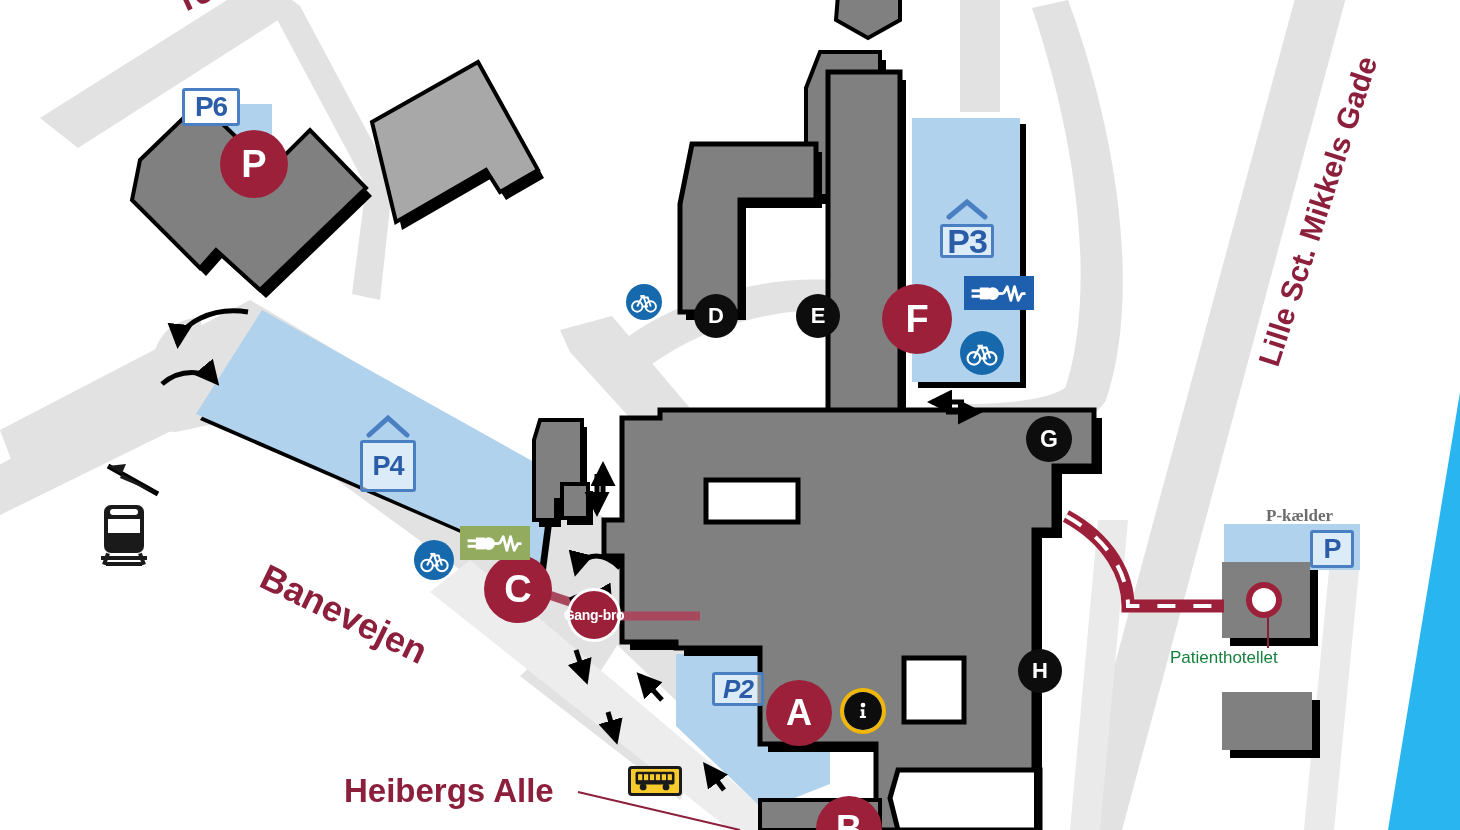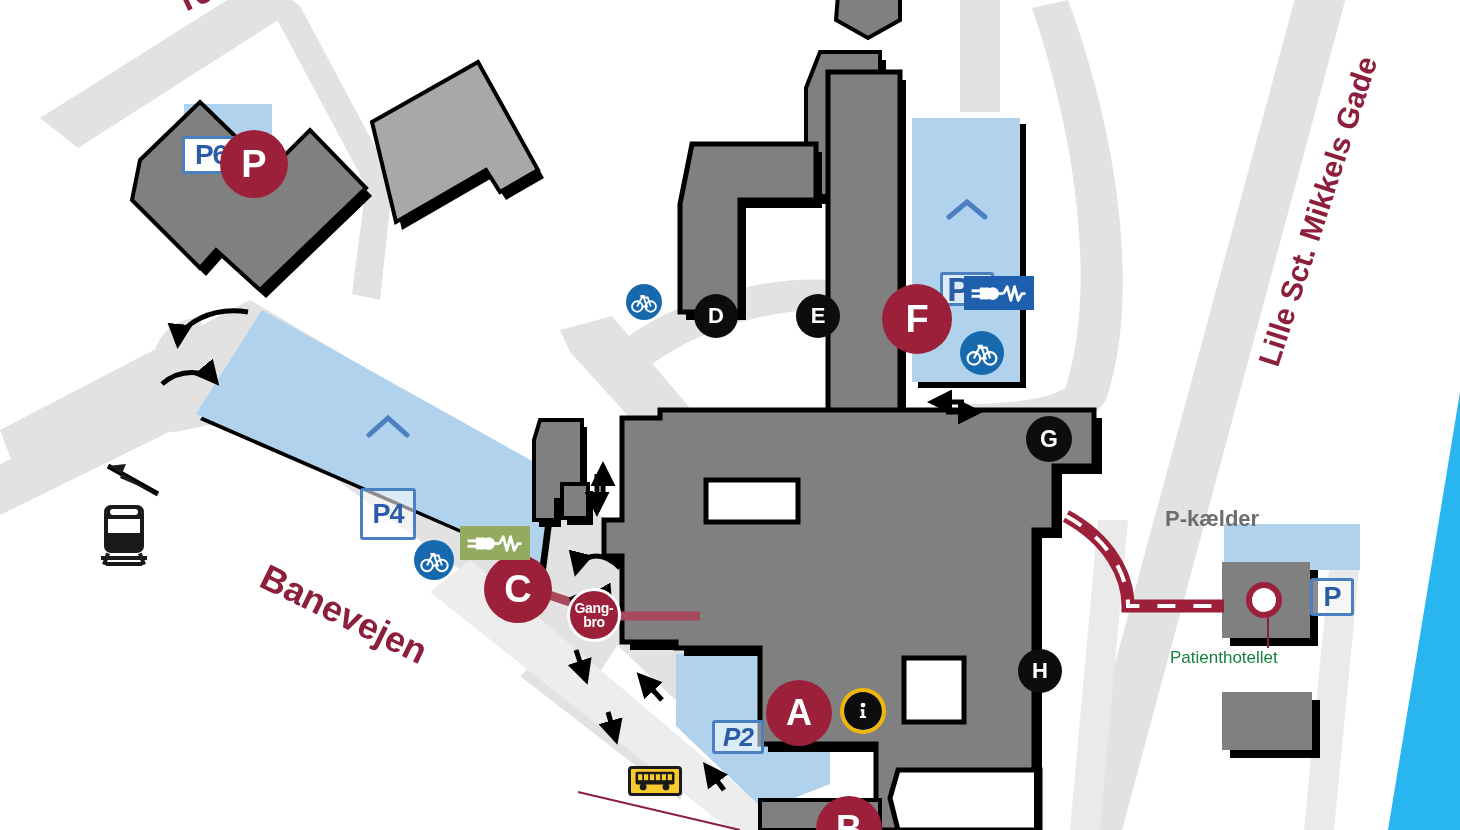--- a/index.html
+++ b/index.html
@@ -36,21 +36,20 @@
     border: 3px solid #4a7fc1;
     border-radius: 3px;
     background: rgba(255,255,255,0.55);
     color: #2a5ca8;
     font-weight: bold;
     display: flex;
     align-items: center;
     justify-content: center;
     letter-spacing: -1px;
     box-sizing: border-box;
-    margin-top: 48px;
   }
   .psign.solidbg { background: #ffffff; }
   
   .marker {
     position: absolute;
     border-radius: 50%;
     display: flex;
     align-items: center;
     justify-content: center;
     color: #ffffff;
@@ -58,21 +57,20 @@
     box-sizing: border-box;
   }
   .marker.red   { background: #9c2039; }
   .marker.black { background: #0d0d0d; }
   .marker.gangbro {
     background: #9c2039;
     border: 3px solid #ffffff;
     font-size: 14px;
     line-height: 14px;
     text-align: center;
-    flex-direction: column;
     letter-spacing: -0.3px;
   }
   
   .street {
     position: absolute;
     color: #8c1f3c;
     font-weight: bold;
     transform-origin: 0 0;
     white-space: nowrap;
   }
@@ -284,20 +282,21 @@
       <rect x="106" y="562" width="36" height="4"></rect>
       <rect x="104" y="553" width="4" height="12" transform="rotate(20 106 559)"></rect>
       <rect x="140" y="553" width="4" height="12" transform="rotate(-20 142 559)"></rect>
     </g>
   </svg>
 
   <div class="street" style="left:168px; top:-14px; font-size:34px; transform:rotate(-25deg);">Te</div>
 
   <div class="street" style="left:272px; top:556px; font-size:36px; transform:rotate(26deg);">Banevejen</div>
 
+  <div class="street" style="left:344px; top:772px; font-size:33px;">Heibergs Alle</div>
 
   <div class="street" style="left:1252px; top:360px; font-size:30px; transform:rotate(-72deg); transform-origin:0 0;">Lille Sct. Mikkels Gade</div>
 
   <div class="psign solidbg" style="left:182px; top:88px; width:58px; height:38px; font-size:28px;">P6</div>
 
   <svg class="lbl" style="left:946px; top:198px; width:42px; height:22px;" viewBox="0 0 42 22">
     <path d="M3,19 L21,4 L39,19" stroke="#4a7fc1" stroke-width="5" fill="none" stroke-linecap="round"></path>
   </svg>
   <div class="psign" style="left:940px; top:224px; width:54px; height:34px; font-size:34px;">P3</div>
 
@@ -326,21 +325,21 @@
 
   <div class="marker red" style="left:766px; top:680px; width:66px; height:66px; font-size:36px;">A</div>
 
   <div class="marker red" style="left:816px; top:796px; width:66px; height:66px; font-size:36px;">B</div>
 
   <div class="marker gangbro" style="left:567px; top:588px; width:54px; height:54px;">
     <span>Gang-</span>
     <span>bro</span>
   </div>
 
-  <div class="place-gray" style="left:1165px; top:506px; font-size:22px;">P-kælder</div>
+  <div class="place-gray" style="left:1266px; top:506px; font-size:17px;font-family:Liberation Serif, serif;">P-kælder</div>
 
   <div class="place-dark" style="left:1170px; top:648px; font-size:17px;">Patienthotellet</div>
 
   <svg class="lbl" style="left:1244px; top:580px; width:40px; height:40px;" viewBox="0 0 40 40">
     <circle cx="20" cy="20" r="15" fill="#ffffff" stroke="#9c2039" stroke-width="6"></circle>
   </svg>
 
   <div class="icon-chip icon-bike" style="left:626px; top:284px; width:36px; height:36px;">
     <svg viewBox="0 0 40 40" width="30" height="30">
       <circle cx="11" cy="26" r="7" fill="none" stroke="#fff" stroke-width="2.4"></circle>

